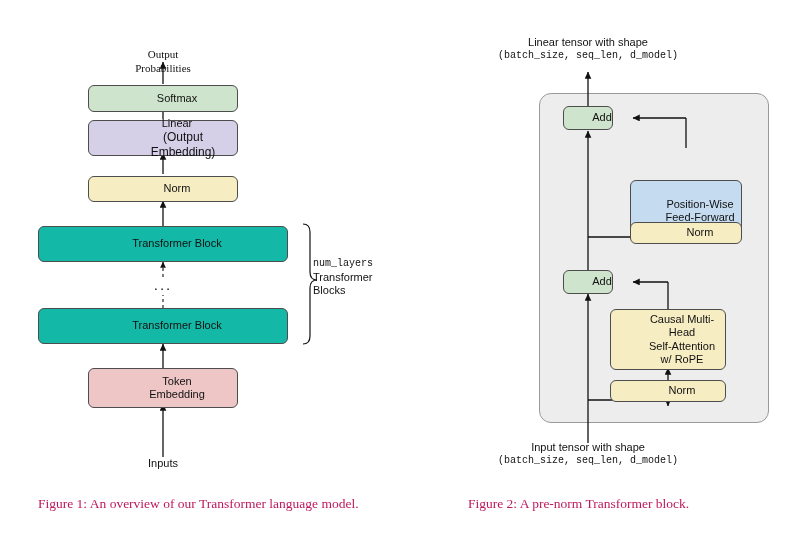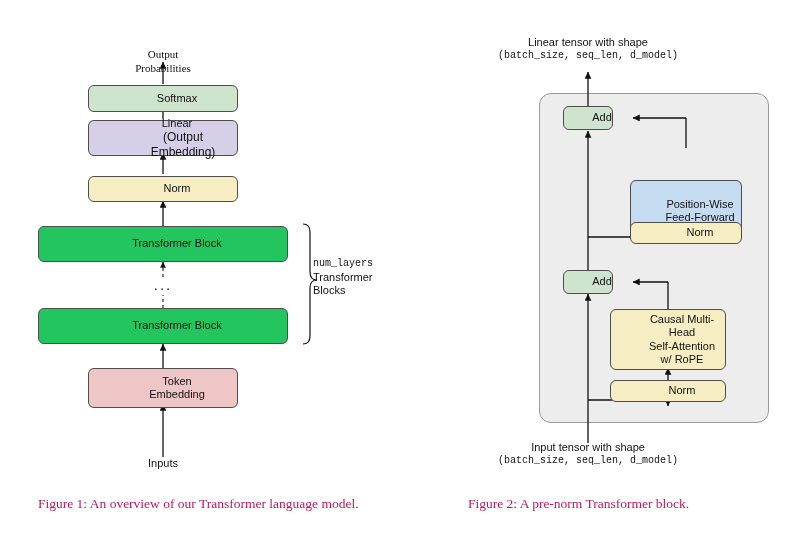--- a/index.html
+++ b/index.html
@@ -59,21 +59,21 @@
     font-family: "Liberation Serif", serif;
     font-size: 13.5px;
     line-height: 1.35;
     color: #be185d;
   }
 
   
   .c-green  { background: #cfe4cd; }
   .c-purple { background: #d6cfe8; }
   .c-yellow { background: #f7edc3; }
-  .c-gray   { background: #22c55e; }
+  .c-gray   { background: #14b8a6; }
   .c-red    { background: #efc6c6; }
   .c-blue   { background: #c5dbf0; }
   .c-panel  { background: #ededed; border-color: #9a9a9a; }
 
   svg.overlay {
     position: absolute;
     left: 0; top: 0;
     width: 100%;
     height: 100%;
     pointer-events: none;

